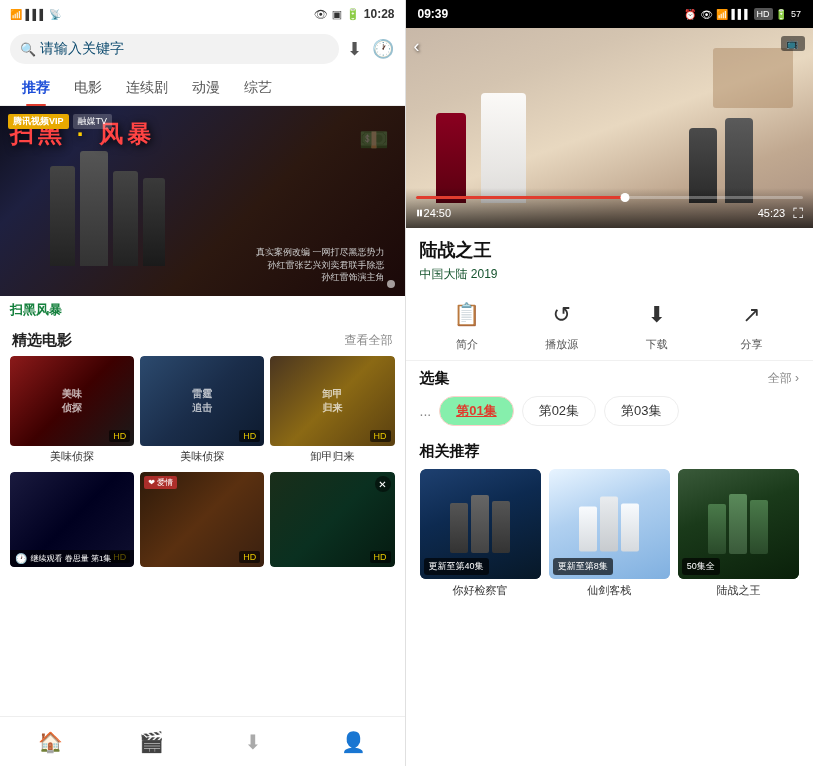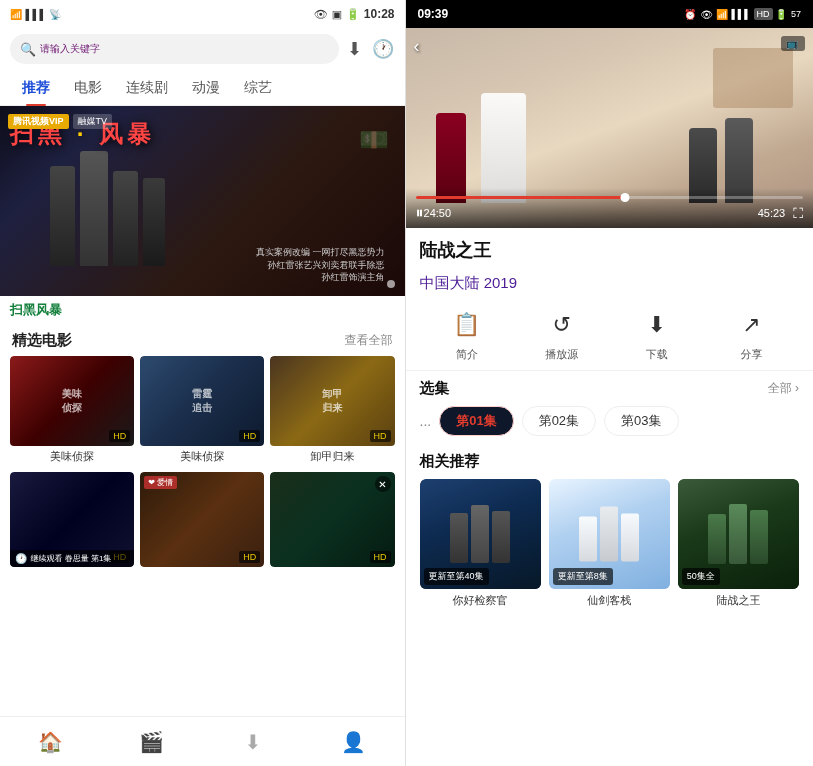--- a/index.html
+++ b/index.html
@@ -64,22 +64,22 @@
       padding: 0 10px;
       gap: 6px;
     }
     .search-icon-circle {
       width: 14px;
       height: 14px;
       color: #999;
       font-size: 13px;
     }
     .search-placeholder {
-      font-size: 10px;
-      color: #701a75;
+      font-size: 14px;
+      color: #0c4a6e;
     }
     .search-actions {
       display: flex;
       gap: 10px;
     }
     .search-action-btn {
       font-size: 18px;
       color: #555;
     }
 
@@ -402,23 +402,23 @@
     .video-info {
       padding: 10px 14px 6px;
       flex-shrink: 0;
     }
     .video-title {
       font-size: 18px;
       font-weight: bold;
       color: #111;
     }
     .video-meta {
-      font-size: 15px;
-      color: #4c1d95;
-      margin-top: 12px;
+      font-size: 12px;
+      color: #14532d;
+      margin-top: 4px;
     }
 
     .action-buttons {
       display: flex;
       padding: 8px 14px;
       gap: 0;
       border-bottom: 1px solid #f0f0f0;
       flex-shrink: 0;
     }
     .action-btn {
@@ -474,24 +474,25 @@
     }
     .episode-chip {
       padding: 5px 16px;
       border-radius: 20px;
       font-size: 13px;
       cursor: pointer;
       border: 1px solid #eee;
       color: #333;
     }
     .episode-chip.active {
-      background: #0f172a;
+      background: #86efac;
       color: #e03c2e;
       border-color: #ffd0cc;
       font-weight: bold;
+      text-decoration: underline;
     }
 
     .recommend-section {
       padding: 8px 14px;
       flex-shrink: 0;
     }
     .recommend-title {
       font-size: 15px;
       font-weight: bold;
       color: #111;

